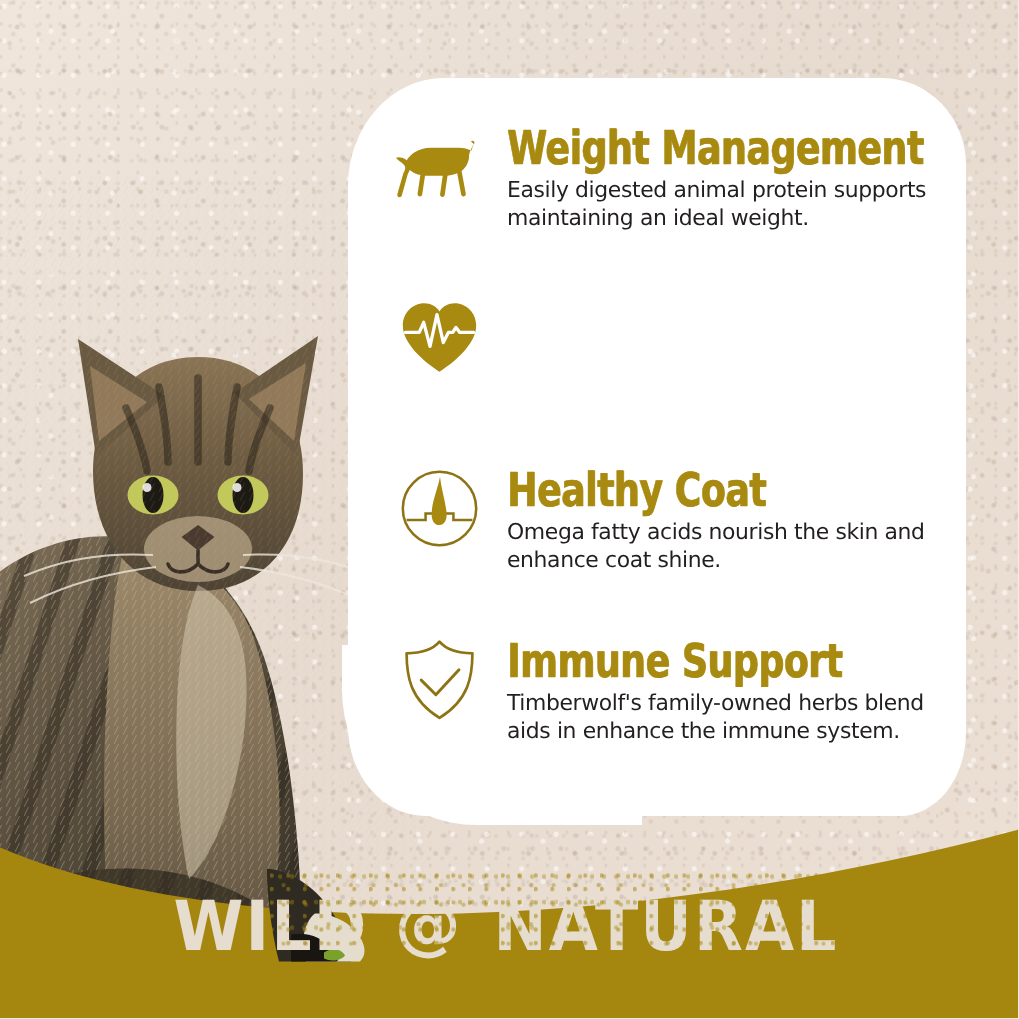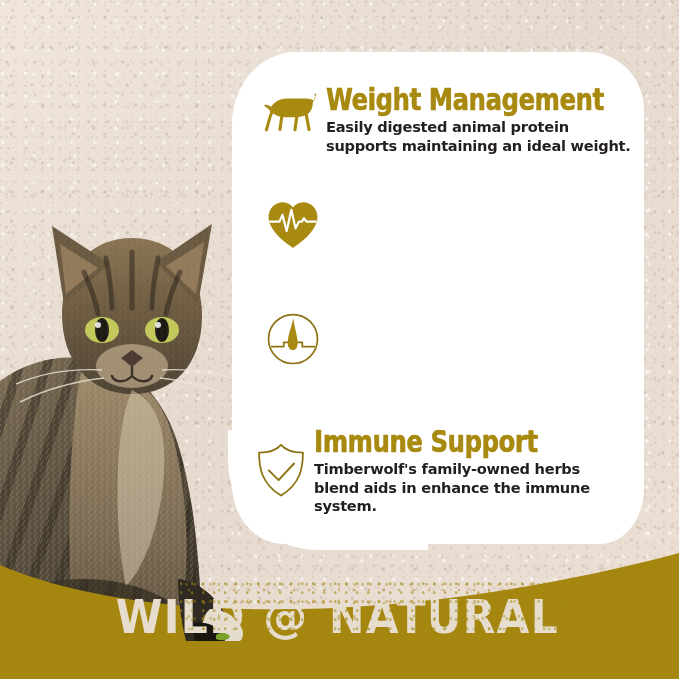--- a/index.html
+++ b/index.html
@@ -61,21 +61,21 @@
     width:200px; height:120px;
     background:#ffffff;
     border-radius: 0 0 0 90px;
   }
 
   
   .feature {
     position: absolute;
     display: flex;
     align-items: flex-start;
-    gap: 2px;
+    gap: 14px;
   }
   .feat-icon {
     flex: 0 0 auto;
     width: 62px;
     height: 58px;
     display: flex;
     align-items: center;
     justify-content: center;
   }
   .feat-text { flex: 1 1 auto; padding-top: 2px; }
@@ -94,33 +94,33 @@
     text-shadow: 0.7px 0 0 rgba(169,138,16,0.85);
     -webkit-text-stroke: 0.4px #a98a10;
   }
   
   .feat-title, .brand-word {
     position: relative;
   }
 
   .feat-desc {
     font-family: "DejaVu Sans", sans-serif;
-    font-weight: 700;
+    font-weight: 400;
     font-size: 14.6px;
     line-height: 1.26;
     color: #231f20;
     margin: 0;
     letter-spacing: -0.25px;
     max-width: 305px;
   }
 
   #feature-0 { left: 262px; top: 82px;  width: 395px; }
   #feature-1 { left: 262px; top: 196px; width: 395px; }
   #feature-2 { left: 262px; top: 310px; width: 395px; }
-  #feature-3 { left: 250px; top: 424px; width: 395px; align-items: center; }
+  #feature-3 { left: 262px; top: 424px; width: 395px; }
 
   #feature-0 .feat-title { font-size: 31px; }
   #feature-1 .feat-title { font-size: 31px; }
   #feature-2 .feat-title { font-size: 31px; }
   #feature-3 .feat-title { font-size: 31px; }
 
   
   #cat-photo {
     position: absolute;
     left: -14px;
@@ -319,20 +319,24 @@
   </div>
 
   <div class="feature" id="feature-2">
     <div class="feat-icon">
       <svg viewBox="0 0 64 64" width="54" height="54" aria-hidden="true">
         <circle cx="32" cy="32" r="29" fill="none" stroke="#8d7313" stroke-width="2"></circle>
         <path fill="none" stroke="#8d7313" stroke-width="2" d="M6 41h15v-5h22v5h15"></path>
         <path fill="#a98a10" d="M32.4 7c.9 9 3.9 18 5.1 27.3.7 5.6-1 10.3-5.3 10.7-4.3.4-6.6-3.6-6.4-9.2.3-9.4 4.9-19.4 6.6-28.8z"></path>
       </svg>
     </div>
+    <div class="feat-text">
+      <div class="feat-title">Healthy Coat</div>
+      <div class="feat-desc">Omega fatty acids nourish the skin and enhance coat shine.</div>
+    </div>
   </div>
 
   <div class="feature" id="feature-3">
     <div class="feat-icon">
       <svg viewBox="0 0 64 68" width="52" height="56" aria-hidden="true">
         <path fill="none" stroke="#8d7313" stroke-width="2.2" stroke-linejoin="round" d="M32 3c5.5 6.5 16 9.5 27 9.5 0 18-2.5 38-27 53C7.5 50.5 5 30.5 5 12.5 16 12.5 26.5 9.5 32 3z"></path>
         <path fill="none" stroke="#8d7313" stroke-width="2.4" stroke-linecap="round" stroke-linejoin="round" d="M17 34.5 29 46.5 48 26"></path>
       </svg>
     </div>
     <div class="feat-text">

